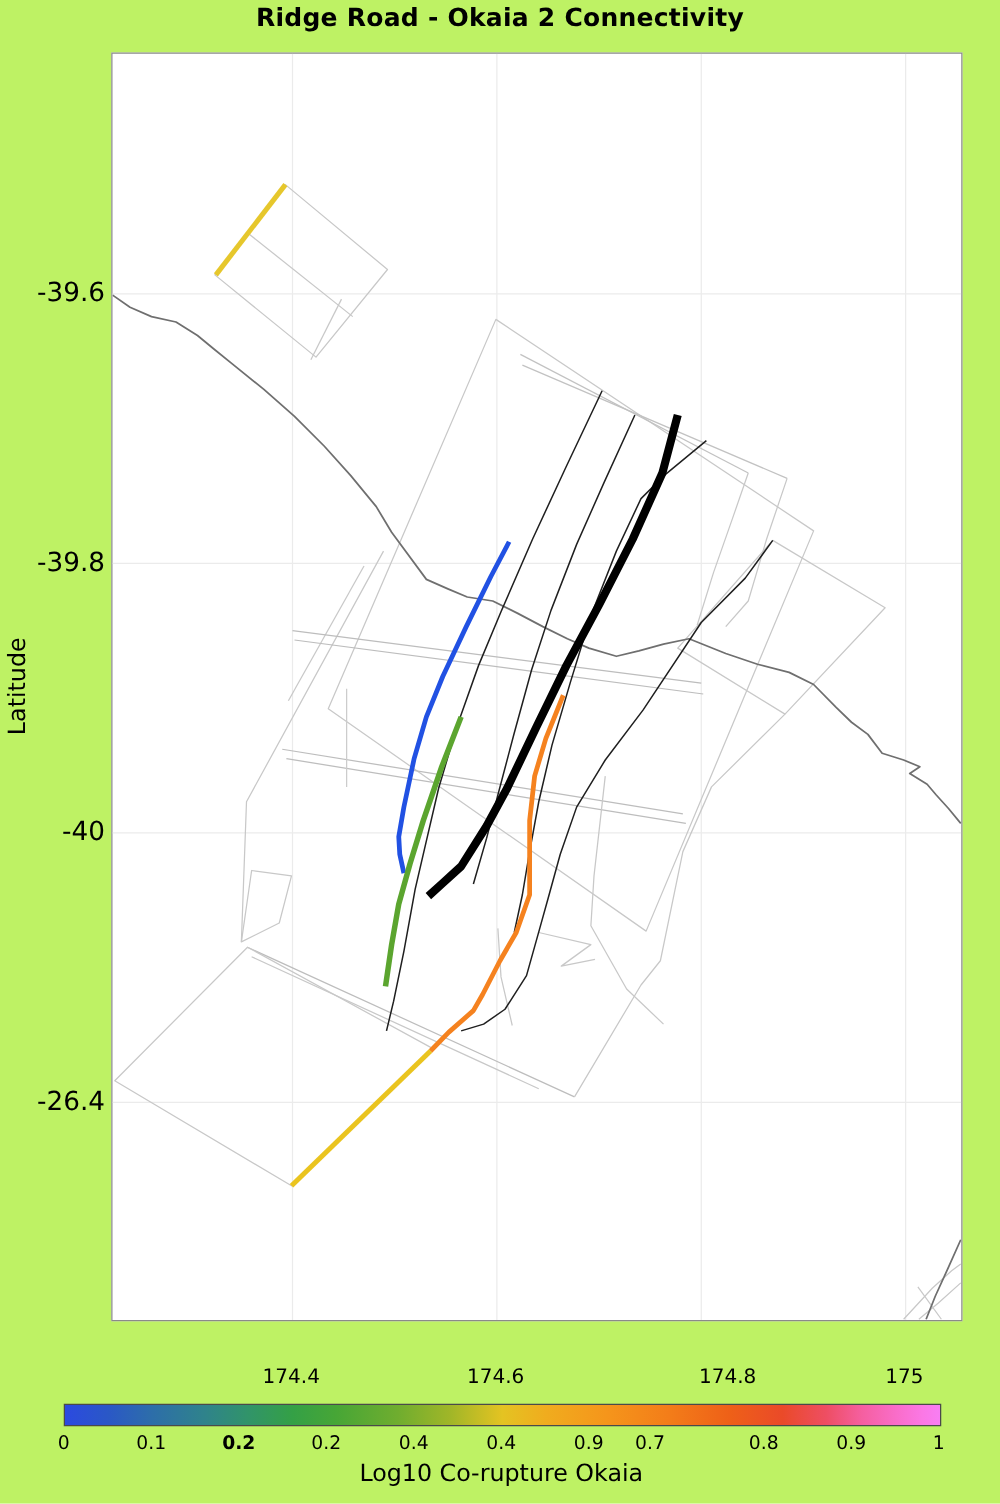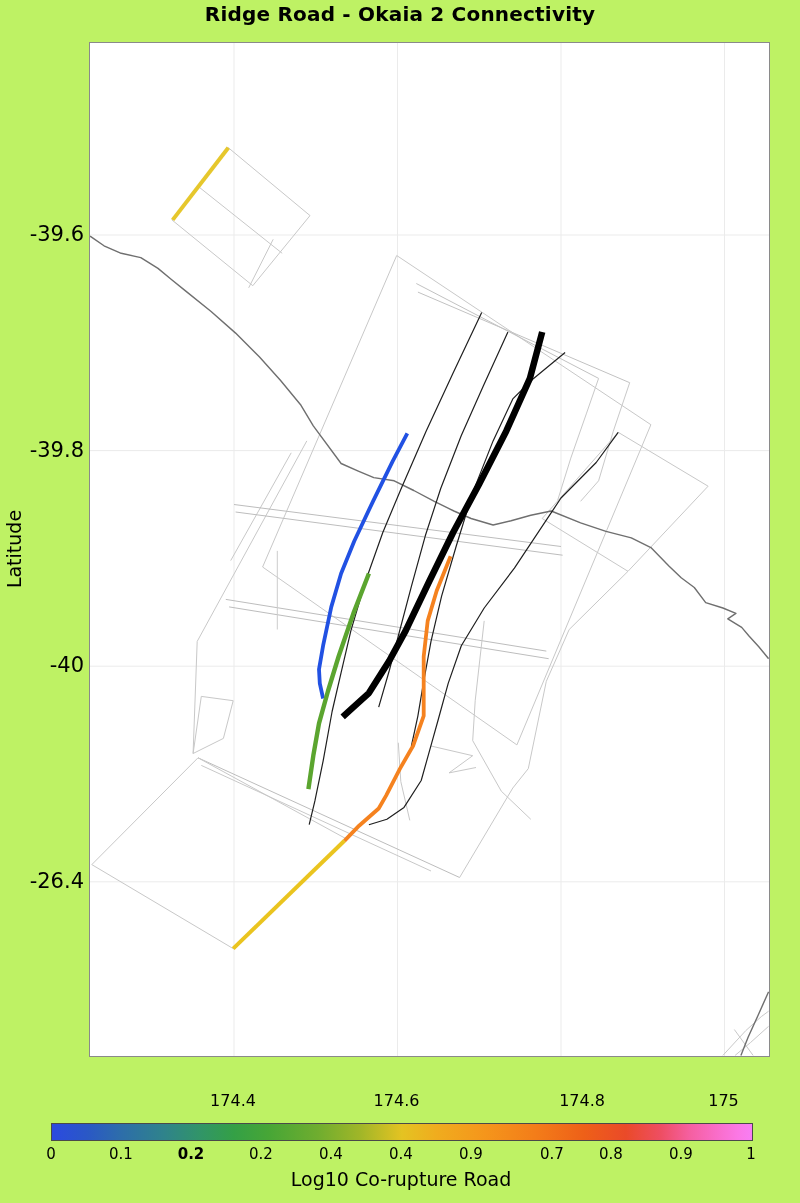--- a/index.html
+++ b/index.html
@@ -94,19 +94,19 @@
 
   <div class="cbar" id="colorbar" style="background: linear-gradient(to right, rgb(43, 74, 224) 0%, rgb(42, 88, 198) 5%, rgb(45, 110, 169) 10%, rgb(47, 131, 139) 16%, rgb(49, 148, 105) 21%, rgb(52, 160, 70) 26%, rgb(71, 166, 54) 31%, rgb(111, 173, 47) 38%, rgb(160, 182, 40) 44%, rgb(228, 195, 34) 50%, rgb(240, 172, 30) 55%, rgb(245, 149, 27) 62%, rgb(243, 125, 25) 69%, rgb(238, 96, 24) 76%, rgb(234, 74, 41) 82%, rgb(238, 78, 99) 87%, rgb(245, 95, 159) 91%, rgb(249, 109, 201) 95%, rgb(251, 120, 229) 98%, rgb(248, 126, 243) 100%);"></div>
   <div id="cbticks">
       <div class="cbtick" style="left: 23px;">0</div>
       <div class="cbtick" style="left: 93px;">0.1</div>
       <div class="cbtick" style="left: 163px; font-weight: bold;">0.2</div>
       <div class="cbtick" style="left: 233px;">0.2</div>
       <div class="cbtick" style="left: 303px;">0.4</div>
       <div class="cbtick" style="left: 373px;">0.4</div>
       <div class="cbtick" style="left: 443px;">0.9</div>
-      <div class="cbtick" style="left: 524px;">0.7</div>
+      <div class="cbtick" style="left: 492px;">0.7</div>
       <div class="cbtick" style="left: 583px;">0.8</div>
       <div class="cbtick" style="left: 653px;">0.9</div>
       <div class="cbtick" style="left: 723px;">1</div>
     </div>
-  <div class="cblabel">Log10 Co-rupture Road</div>
+  <div class="cblabel">Log10 Co-rupture Okaia</div>
 </div>
 
 </body></html>

